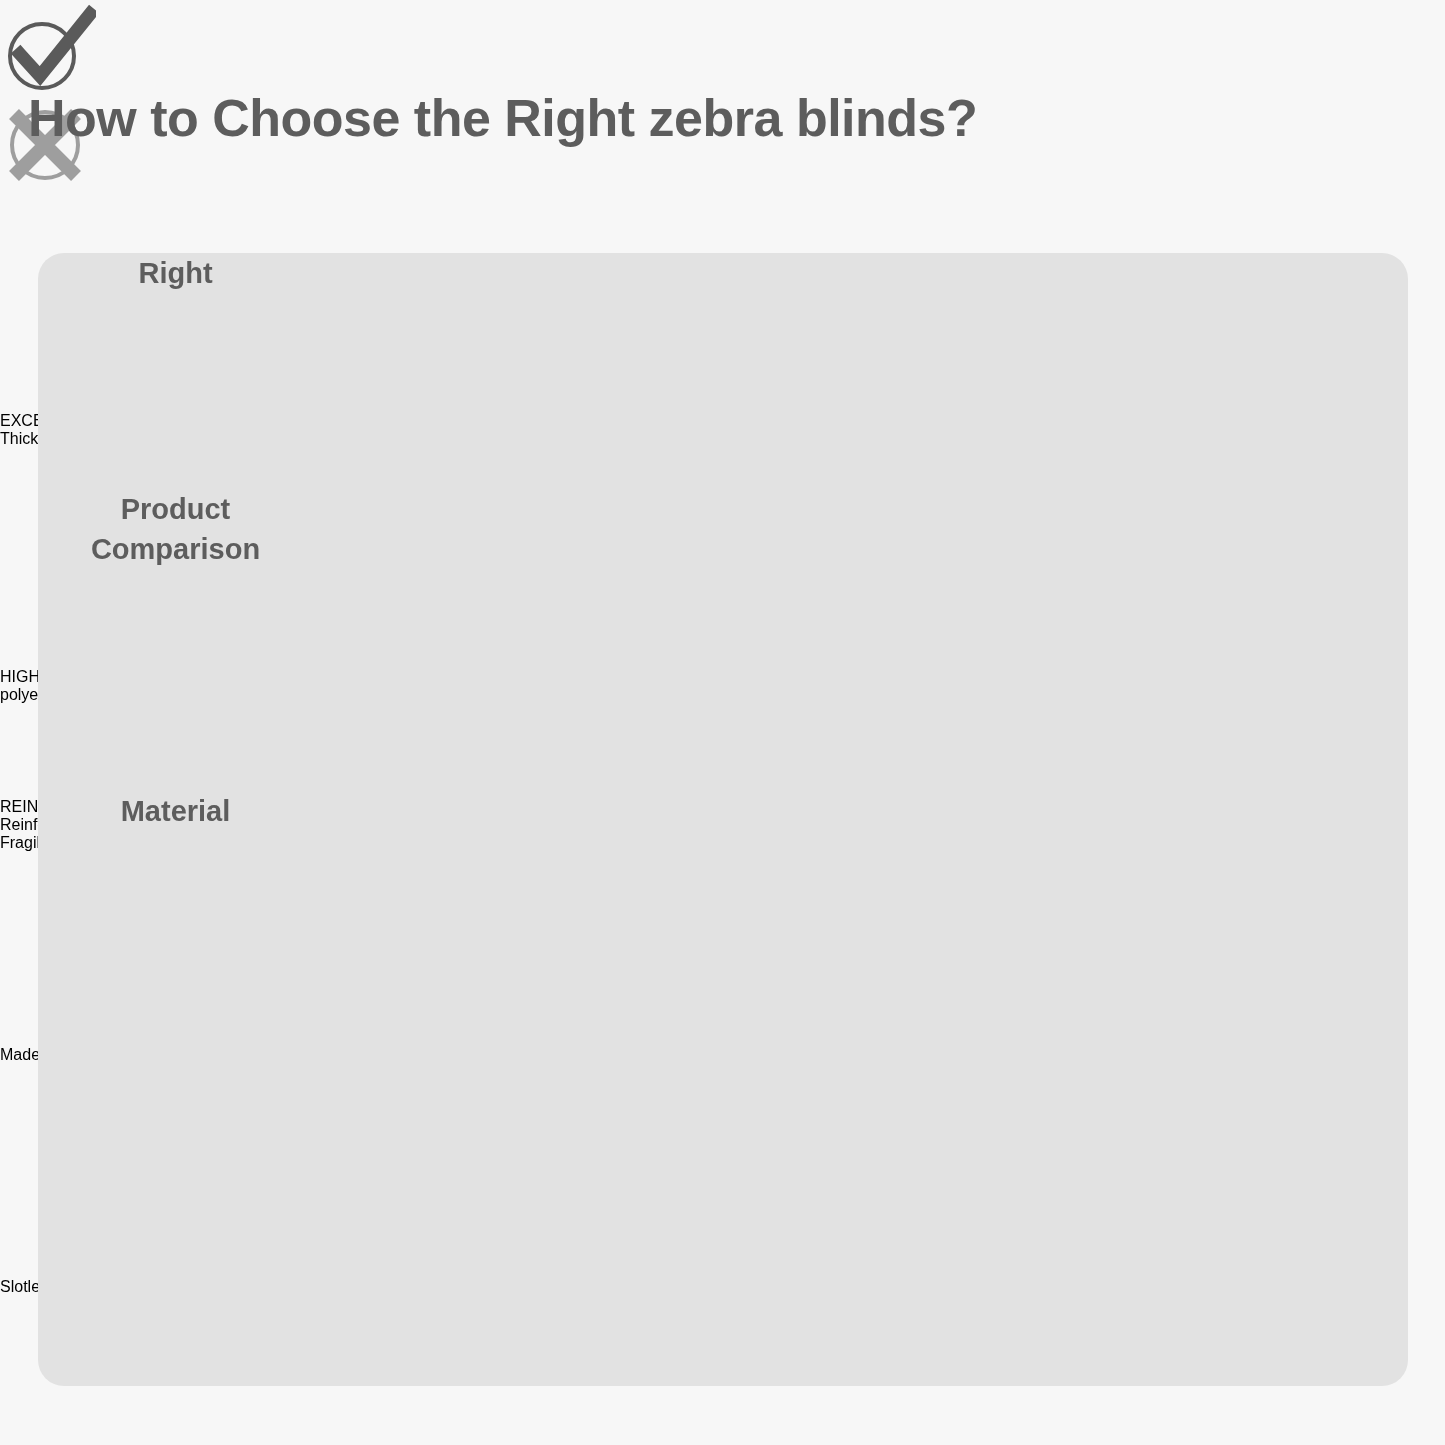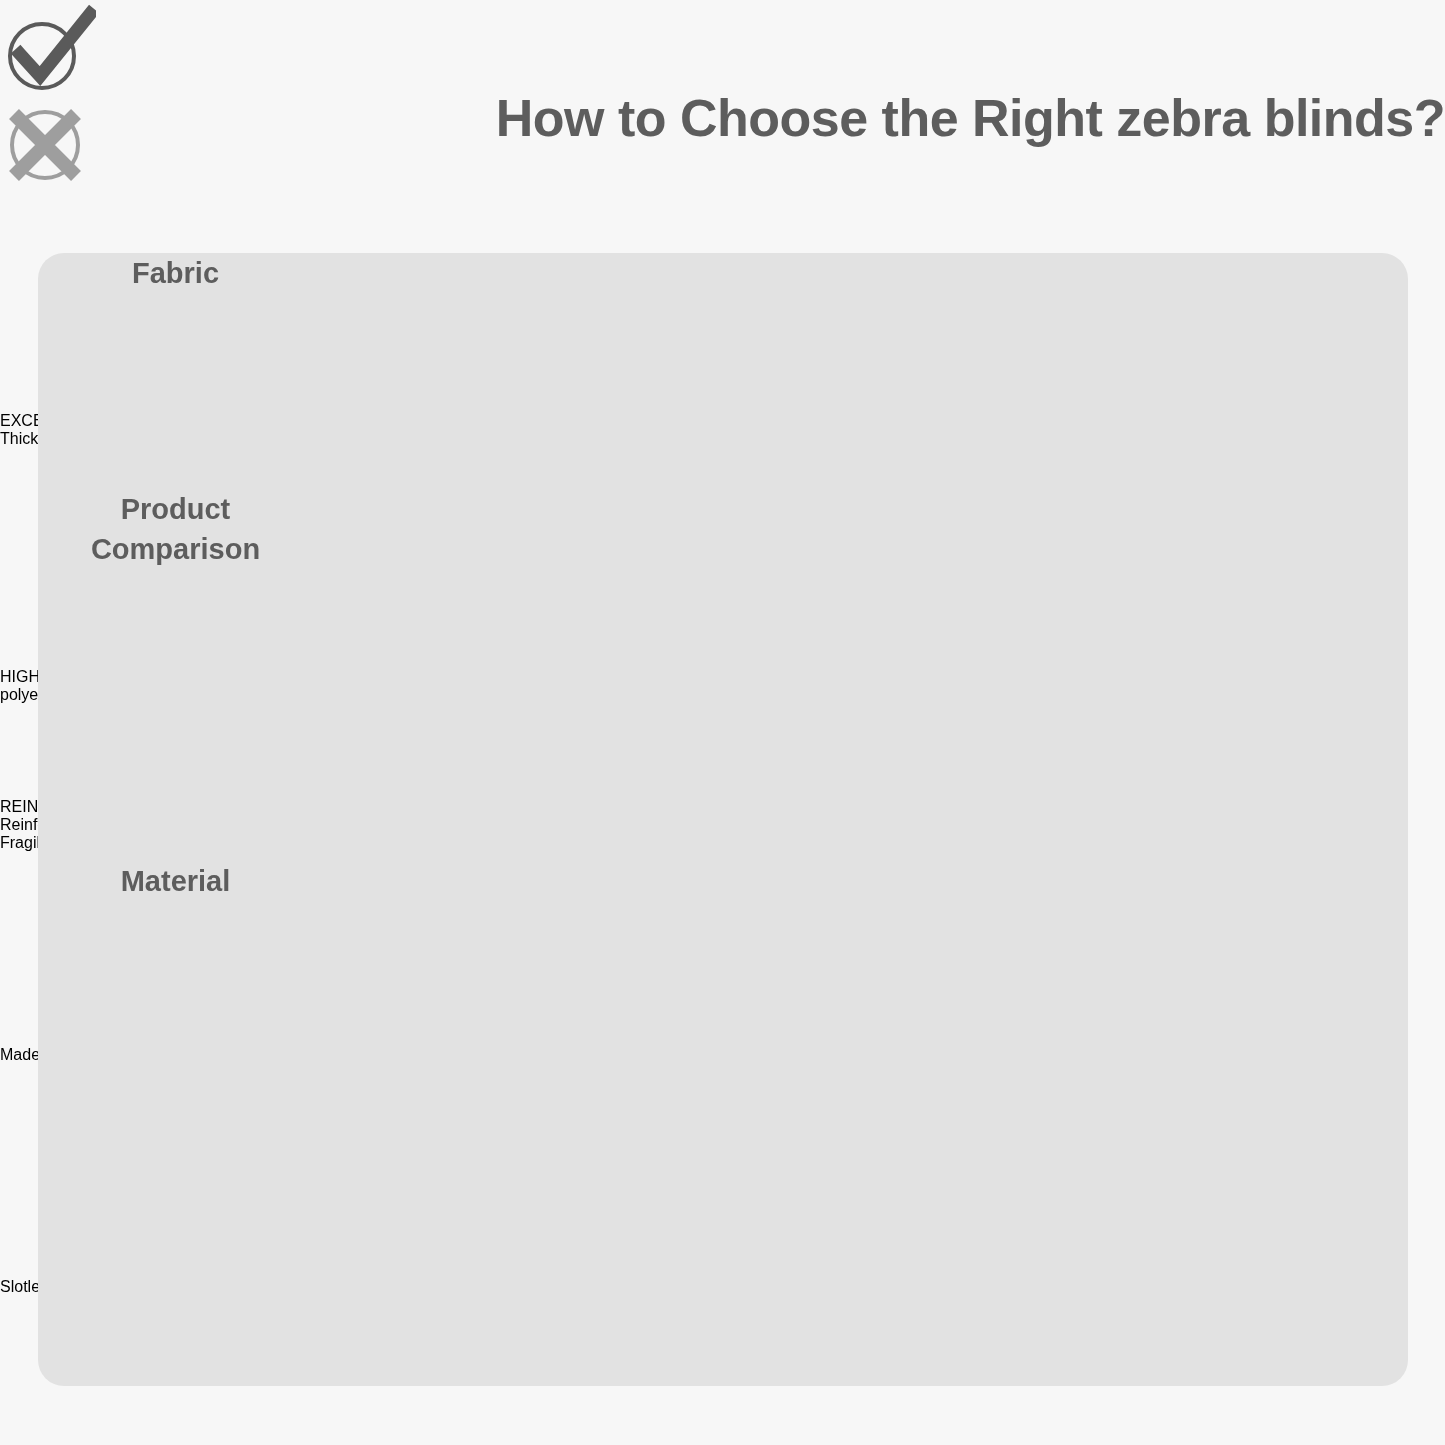--- a/index.html
+++ b/index.html
@@ -8,23 +8,24 @@
     width: 1445px; height: 1445px;
     background: #f7f7f7;
     font-family: "Liberation Sans", sans-serif;
     overflow: hidden;
   }
   .page { position: relative; width: 1445px; height: 1445px; }
 
   
   .title {
     position: absolute; top: 88px; left: 0; width: 1445px;
-    text-align: right;
+    text-align: left;
     font-size: 52px; font-weight: bold; letter-spacing: -0.5px;
     color: #5d5d5d;
+    padding-left: 28px;
   }
 
   
   .outer-panel {
     position: absolute; left: 38px; top: 253px;
     width: 1370px; height: 1133px;
     background: #e2e2e2; border-radius: 26px;
   }
 
   
@@ -33,21 +34,21 @@
     width: 275px; height: 1133px;
   }
   .side-row {
     position: absolute; left: 0; width: 275px;
     display: flex; align-items: center; justify-content: center;
     text-align: center;
     font-size: 29px; font-weight: bold; color: #5d5d5d;
     line-height: 1.38;
   }
   .side-row.r0 { top: 176px;  height: 200px; align-items: center; }
-  .side-row.r1 { top: 468px;  height: 180px; align-items: flex-end; }
+  .side-row.r1 { top: 468px;  height: 180px; }
   .side-row.r2 { top": 0; }
   .side-row.r2 { top: 690px;  height: 180px; }
   .side-row.r3 { top: 900px;  height: 200px; }
   .side-div {
     position: absolute; left: 38px; width: 196px; height: 1px;
     background: #8d8d8d;
   }
   .side-div.d0 { top: 423px; }
   .side-div.d1 { top: 648px; }
   .side-div.d2 { top: 872px; }
@@ -339,21 +340,21 @@
       <span>Product<br>Comparison</span>
     </div>
     <div class="side-div d0"></div>
 
     <div class="side-row r1">
       <span>Material</span>
     </div>
     <div class="side-div d1"></div>
 
     <div class="side-row r2">
-      <span>Fabric</span>
+      <span>Right</span>
     </div>
     <div class="side-div d2"></div>
 
   </div>
 
   <div class="center-card"></div>
 
   <div class="mark check">
     <svg viewBox="0 0 96 96" width="96" height="96">
       <circle cx="42" cy="56" r="32" fill="none" stroke="#5a5a5a" stroke-width="4"></circle>

